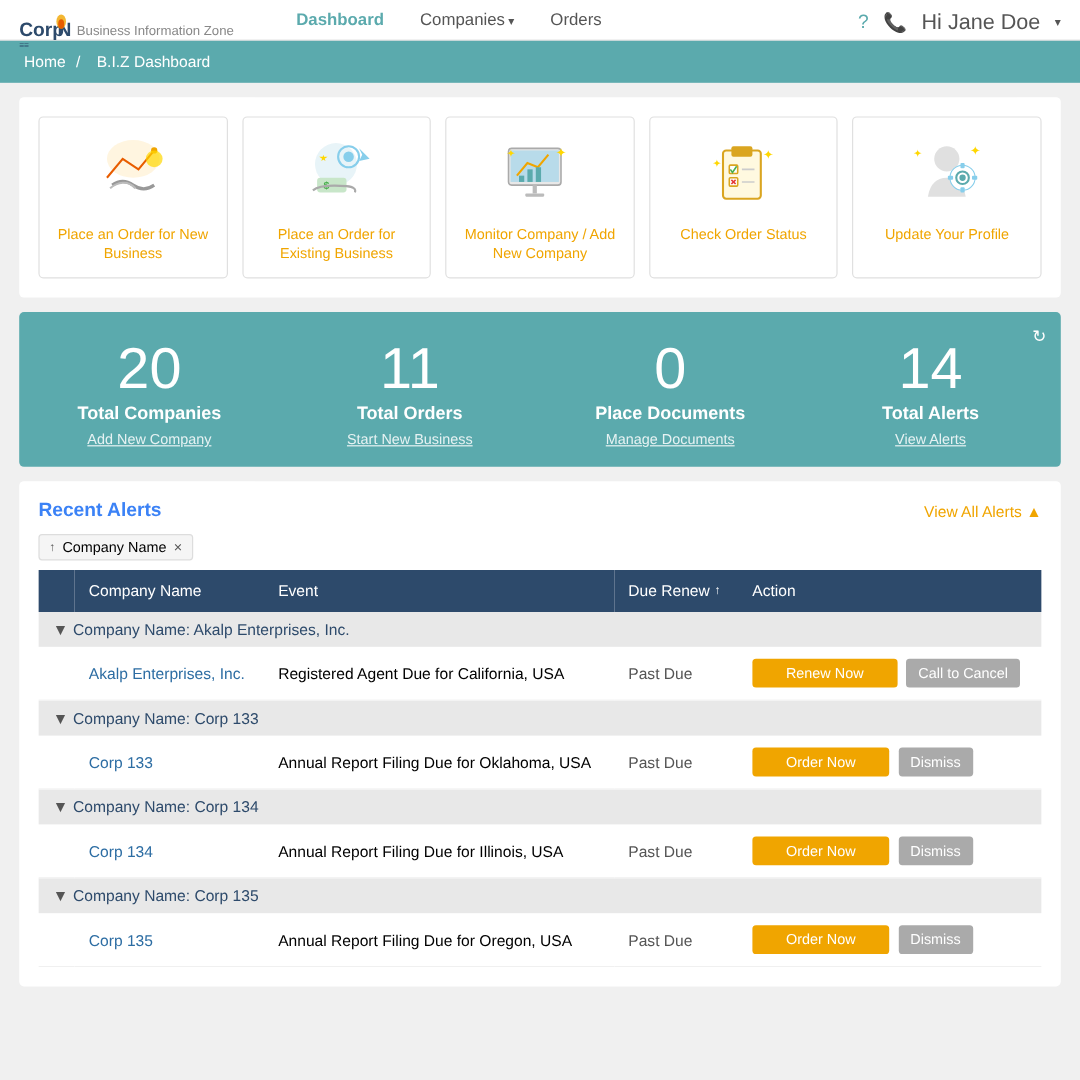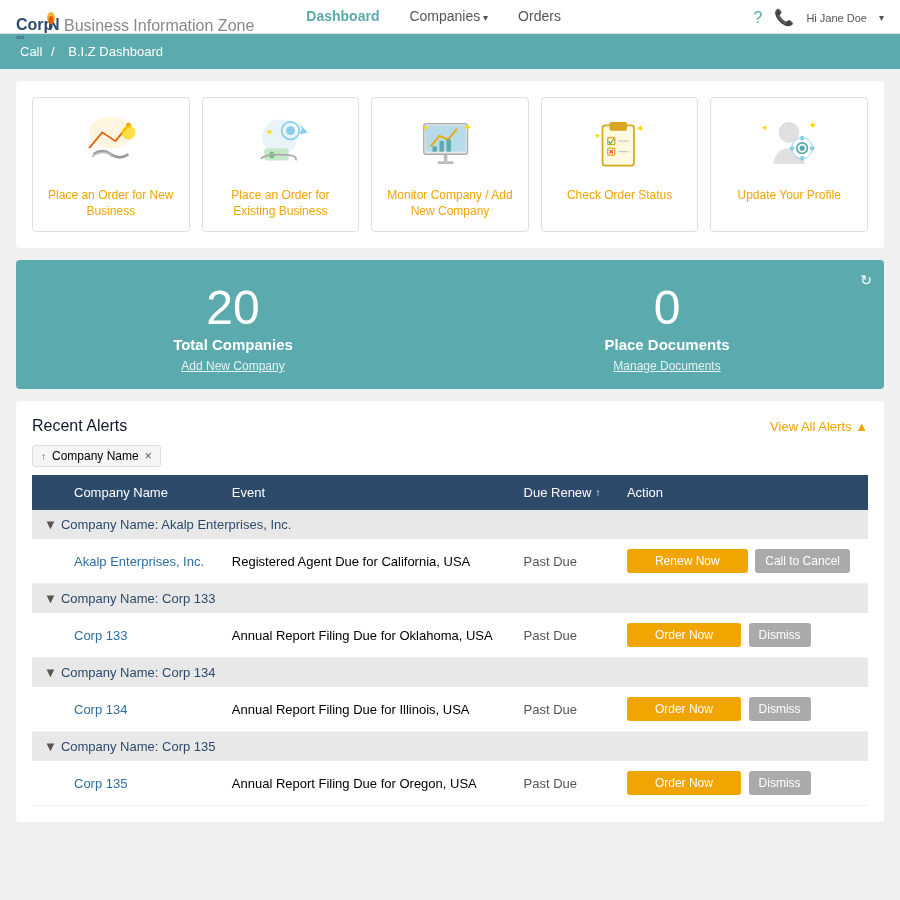--- a/index.html
+++ b/index.html
@@ -18,21 +18,21 @@
       display: flex;
       align-items: center;
       margin-right: 12px;
     }
     .logo-icon {
       width: 44px;
       height: 36px;
       margin-right: 4px;
     }
     .biz-zone {
-      font-size: 16px;
+      font-size: 11px;
       color: #888;
       margin-right: 30px;
       white-space: nowrap;
     }
     .nav {
       display: flex;
       align-items: center;
       gap: 20px;
       flex: 1;
     }
@@ -45,21 +45,21 @@
     }
     .nav-item.active { color: #5baaad; font-weight: bold; }
     .nav-item.dropdown::after { content: ' ▾'; font-size: 10px; }
     .header-right {
       display: flex;
       align-items: center;
       gap: 12px;
       margin-left: auto;
     }
     .header-icon { color: #5baaad; font-size: 16px; cursor: pointer; }
-    .hi-user { font-size: 11px; color: #555; }
+    .hi-user { font-size: 18px; color: #555; }
     .dropdown-arrow { color: #555; font-size: 10px; cursor: pointer; }
 
     
     .breadcrumb {
       background: #5baaad;
       padding: 10px 20px;
       color: #fff;
       font-size: 13px;
     }
     .breadcrumb a { color: #fff; text-decoration: none; }
@@ -119,21 +119,21 @@
       margin: 0 16px 16px 16px;
       border-radius: 4px;
       padding: 16px;
     }
     .alerts-header {
       display: flex;
       justify-content: space-between;
       align-items: center;
       margin-bottom: 10px;
     }
-    .alerts-title { font-size: 16px; font-weight: normal; color: #0f172a; }
+    .alerts-title { font-size: 16px; font-weight: bold; color: #3b82f6; }
     .view-all-link { color: #f0a500; font-size: 13px; cursor: pointer; text-decoration: none; }
     .filter-tag {
       display: inline-flex;
       align-items: center;
       background: #f5f5f5;
       border: 1px solid #ddd;
       border-radius: 3px;
       padding: 3px 8px;
       font-size: 12px;
       margin-bottom: 8px;
@@ -227,21 +227,21 @@
 
   <div class="header-right">
     <span class="header-icon">?</span>
     <span class="header-icon">📞</span>
     <span class="hi-user">Hi Jane Doe</span>
     <span class="dropdown-arrow">▾</span>
   </div>
 </div>
 
 <div class="breadcrumb">
-  <a>Call</a>
+  <a>Home</a>
   <span>/</span>
   <span>B.I.Z Dashboard</span>
 </div>
 
 <div class="quick-actions">
 
   <div class="qa-card">
     <div class="qa-icon">
       <svg class="qa-svg" viewBox="0 0 80 70" xmlns="http://www.w3.org/2000/svg">
 
@@ -351,27 +351,37 @@
 
 <div class="stats-bar">
   <span class="stats-refresh">↻</span>
 
   <div class="stat-item">
     <div class="stat-number">20</div>
     <div class="stat-label">Total Companies</div>
     <div class="stat-link">Add New Company</div>
   </div>
 
+  <div class="stat-item">
+    <div class="stat-number">11</div>
+    <div class="stat-label">Total Orders</div>
+    <div class="stat-link">Start New Business</div>
+  </div>
 
   <div class="stat-item">
     <div class="stat-number">0</div>
     <div class="stat-label">Place Documents</div>
     <div class="stat-link">Manage Documents</div>
   </div>
 
+  <div class="stat-item">
+    <div class="stat-number">14</div>
+    <div class="stat-label">Total Alerts</div>
+    <div class="stat-link">View Alerts</div>
+  </div>
 </div>
 
 <div class="alerts-section">
   <div class="alerts-header">
     <span class="alerts-title">Recent Alerts</span>
     <a class="view-all-link">
       <span>View All Alerts</span> ▲
     </a>
   </div>
 

